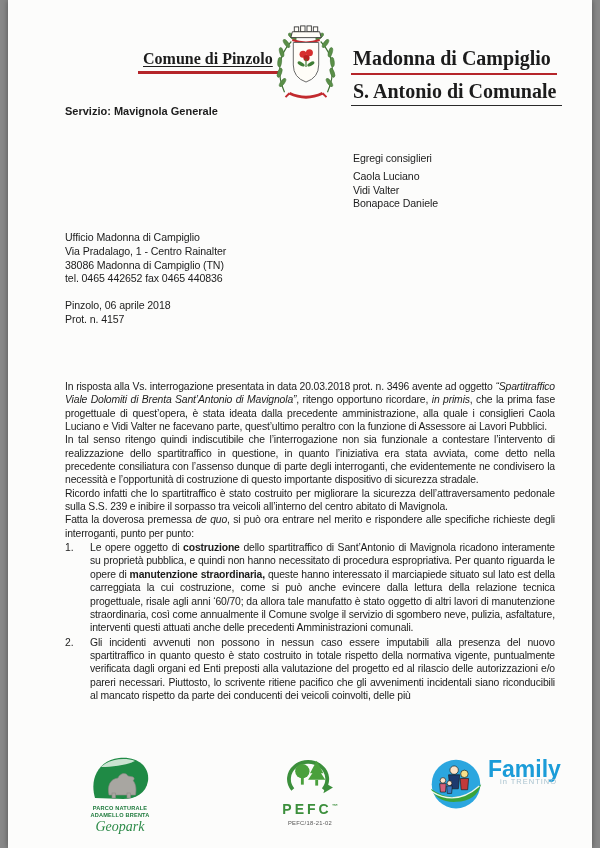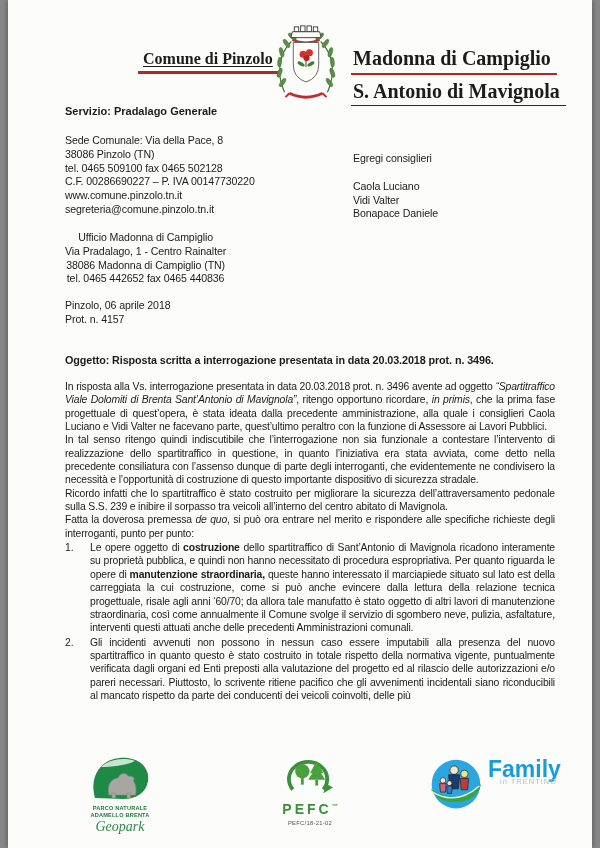--- a/index.html
+++ b/index.html
@@ -18,22 +18,22 @@
   .hdr-right{position:absolute;left:343px;top:47px;
     font-family:"Liberation Serif",serif;font-weight:bold;font-size:20px;}
   .hdr-right .l1{border-bottom:2.5px solid #b5252a;padding:0 6px 3px 2px;display:inline-block;}
   .hdr-right .l2{border-bottom:1.5px solid #2a2a2a;padding:3px 6px 2px 2px;display:inline-block;margin-top:2px;}
   .crest{position:absolute;left:256px;top:22px;}
   
   .service{position:absolute;left:57px;top:105px;font-weight:bold;font-size:11px;}
   .blk{font-size:10.6px;line-height:13.8px;letter-spacing:-0.1px;}
   .sender{position:absolute;left:57px;top:134px;}
   .recipients{position:absolute;left:345px;top:152px;}
-  .recipients .names{margin-top:14px;}
-  .office{position:absolute;left:57px;top:231px;text-align:center;}
+  .recipients .names{margin-top:4px;}
+  .office{position:absolute;left:57px;top:231px;}
   .dateline{position:absolute;left:57px;top:299px;}
   
   .subject{position:absolute;left:57px;top:354px;width:490px;
     font-weight:bold;font-size:10.8px;letter-spacing:-0.1px;}
   .body{position:absolute;left:57px;top:380px;width:490px;
     font-size:10.4px;line-height:13.35px;letter-spacing:-0.15px;text-align:justify;}
   .body p{margin:0;padding:0;}
   .it{font-style:italic;}
   .bd{font-weight:bold;}
   .li{display:flex;margin-top:1px;}
@@ -101,33 +101,25 @@
         <path d="M42,38 v8" stroke="#3f7d35" stroke-width="1.2" fill="none"></path>
       </g>
 
       <path d="M25,73 q17,8 34,0" stroke="#c22a2e" stroke-width="3" fill="none"></path>
       <path d="M25,73 l-4,4 M59,73 l4,4" stroke="#c22a2e" stroke-width="2" fill="none"></path>
     </svg>
   </div>
 
   <div class="hdr-right">
     <div><span class="l1">Madonna di Campiglio</span></div>
-    <div><span class="l2">S. Antonio di Mavignola</span></div>
-  </div>
-
-  <div class="service">Servizio: Pradalago Generale</div>
-
-  <div class="sender blk">
-    <div>Sede Comunale: Via della Pace, 8</div>
-    <div>38086 Pinzolo (TN)</div>
-    <div>tel. 0465 509100 fax 0465 502128</div>
-    <div>C.F. 00286690227 – P. IVA 00147730220</div>
-    <div>www.comune.pinzolo.tn.it</div>
-    <div>segreteria@comune.pinzolo.tn.it</div>
-  </div>
+    <div><span class="l2">S. Antonio di Comunale</span></div>
+  </div>
+
+  <div class="service">Servizio: Mavignola Generale</div>
+
 
   <div class="recipients blk">
     <div>Egregi consiglieri</div>
     <div class="names">
       <div>Caola Luciano</div>
       <div>Vidi Valter</div>
       <div>Bonapace Daniele</div>
     </div>
   </div>
 
@@ -136,21 +128,20 @@
     <div>Via Pradalago, 1 - Centro Rainalter</div>
     <div>38086 Madonna di Campiglio (TN)</div>
     <div>tel. 0465 442652 fax 0465 440836</div>
   </div>
 
   <div class="dateline blk">
     <div>Pinzolo, 06 aprile 2018</div>
     <div>Prot. n. 4157</div>
   </div>
 
-  <div class="subject">Oggetto: Risposta scritta a interrogazione presentata in data 20.03.2018 prot. n. 3496.</div>
 
   <div class="body">
     <p><span>In risposta alla Vs. interrogazione presentata in data 20.03.2018 prot. n. 3496 avente ad oggetto </span><span class="it">“Spartitraffico Viale Dolomiti di Brenta Sant’Antonio di Mavignola”</span><span>, ritengo opportuno ricordare, </span><span class="it">in primis</span><span>, che la prima fase progettuale di quest’opera,  è stata ideata dalla precedente amministrazione, alla quale i consiglieri Caola Luciano e Vidi Valter ne facevano parte, quest’ultimo peraltro con la funzione di  Assessore ai Lavori Pubblici.</span></p>
     <p><span>In tal senso ritengo quindi indiscutibile che l’interrogazione non sia funzionale a contestare l’intervento di realizzazione dello spartitraffico in questione, in quanto l’iniziativa era stata avviata, come detto nella precedente consiliatura con l’assenso dunque di parte degli interroganti, che evidentemente ne condivisero la necessità e l’opportunità di costruzione di questo importante dispositivo di sicurezza stradale.</span></p>
     <p><span>Ricordo infatti che lo spartitraffico è stato costruito per migliorare la sicurezza dell’attraversamento pedonale sulla S.S. 239 e inibire il sorpasso tra veicoli all’interno del centro abitato di Mavignola.</span></p>
     <p><span>Fatta la doverosa premessa </span><span class="it">de quo</span><span>, si può ora entrare nel merito e rispondere alle specifiche richieste degli interroganti, punto per punto:</span></p>
 
     <div class="li">
       <div class="num">1.</div>
       <div class="txt"><span>Le opere oggetto di </span><span class="bd">costruzione</span><span> dello spartitraffico di Sant’Antonio di Mavignola ricadono interamente su proprietà pubblica, e quindi non hanno necessitato di procedura espropriativa. Per quanto riguarda le opere di </span><span class="bd">manutenzione straordinaria,</span><span> queste hanno interessato il marciapiede situato sul lato est della carreggiata la cui costruzione, come si può anche evincere dalla lettura della relazione tecnica progettuale, risale agli anni ‘60/70; da allora tale manufatto è stato oggetto di altri lavori di manutenzione straordinaria, così come annualmente il Comune svolge il servizio di sgombero neve, pulizia, asfaltature, interventi questi attuati anche delle precedenti Amministrazioni comunali.</span></div>

